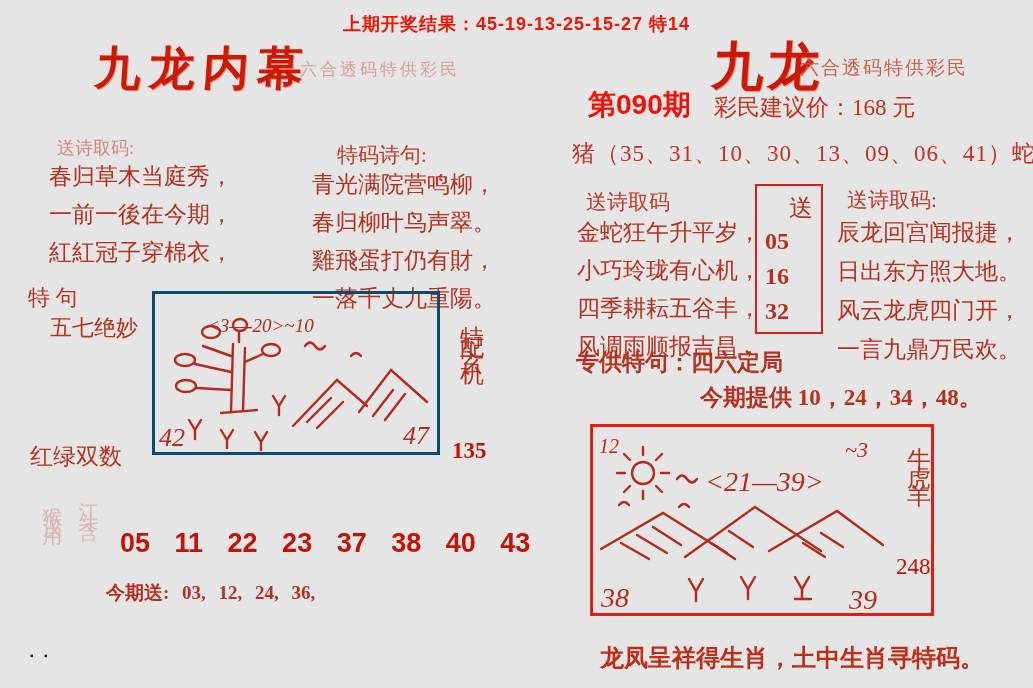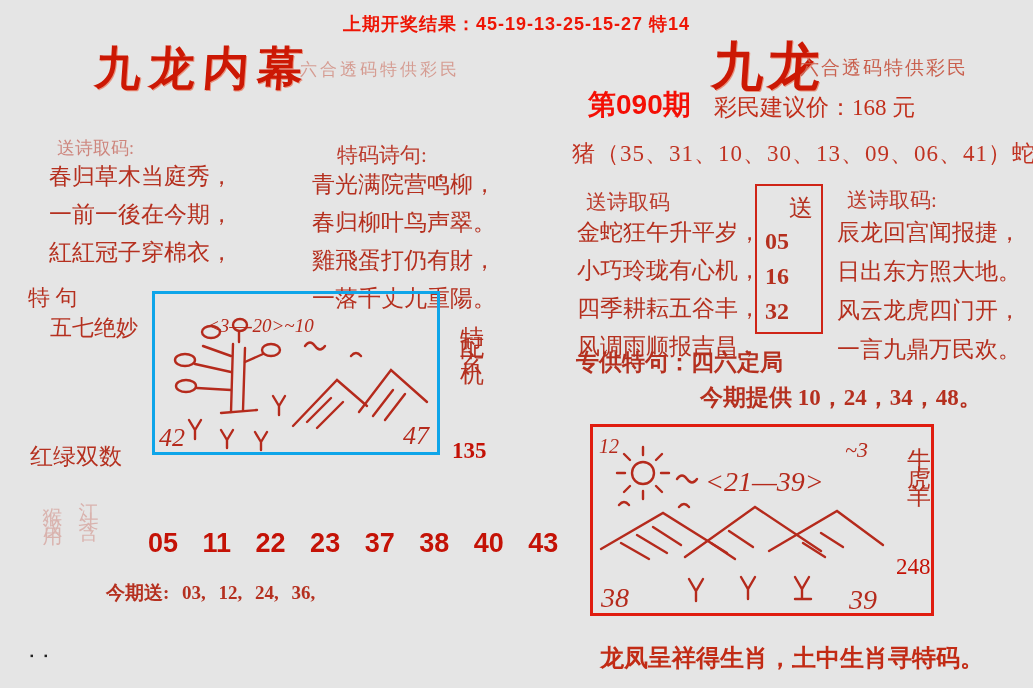--- a/index.html
+++ b/index.html
@@ -7,21 +7,21 @@
   #page { position:relative; width:1033px; height:688px; background:#e5e5e5; overflow:hidden; color:#b53226; }
   .abs { position:absolute; }
   .hdr { width:100%; top:12px; text-align:center; font-size:18px; font-weight:bold; color:#ee1505; letter-spacing:1px; font-family:"Liberation Sans","DejaVu Sans",sans-serif; }
   .big-title { font-weight:bold; color:#cc1804; transform:skewX(-4deg); text-shadow:1px 1px 0 #e8937f; }
   .subtitle { color:#c9614f; }
   .faded { opacity:.55; }
   .poem-h { font-size:20px; color:#bb392a; }
   .poem { font-size:23px; line-height:38px; color:#b5301f; white-space:nowrap;margin-left:7px; }
   .label { font-size:22px; color:#b5301f; white-space:nowrap; }
   .vtext { writing-mode:vertical-rl; text-orientation:upright; font-size:23px; color:#b5301f; }
-  .sketchbox { border:3px solid #0ea5e9; background:transparent; }
+  .sketchbox { border:3px solid #0c4a6e; background:transparent; }
   .numrow { font-size:27px; font-weight:bold; color:#c41206; word-spacing:17px; white-space:nowrap; font-family:"Liberation Sans","DejaVu Sans",sans-serif; }
   .issue { font-size:28px; font-weight:bold; color:#f40f05; font-family:"Liberation Sans","DejaVu Sans",sans-serif; }
   .price { font-size:23px; font-weight:normal; color:#c2301c; }
   .zodiacline { font-size:23px; color:#c03322; white-space:nowrap; letter-spacing:1px; }
   .giftbox { border:2.5px solid #cf2417; }
   .giftbox .glabel { text-align:right; padding:6px 8px 0 0; font-size:24px; color:#b5301f; }
   .giftbox .gnum { padding-left:8px; font-size:24px; line-height:35px; color:#b5301f; font-weight:bold; }
   .footer-line { font-size:24px; color:#c22b15; font-weight:bold; white-space:nowrap; }
   .wm { opacity:.35; color:#c4574a; letter-spacing:10px; font-size:20px; }
   svg text { font-family:"Liberation Serif","DejaVu Serif",serif; font-style:italic; fill:#b52a1c; }
@@ -96,21 +96,21 @@
   </div>
 
   <div class="abs vtext" style="left:456px; top:306px; height:140px; font-size:24px; letter-spacing:12px;">特配玄机</div>
   <div class="abs" style="left:452px; top:438px; font-size:23px; color:#c41206; font-weight:bold;">135</div>
 
   <div class="abs label" style="left:30px; top:441px; font-size:23px;">红绿双数</div>
 
   <div class="abs vtext wm" style="left:40px; top:492px; height:110px;">猴汉用</div>
   <div class="abs vtext wm" style="left:76px; top:486px; height:110px;">江斗含</div>
 
-  <div class="abs numrow" style="left:148px; top:528px;text-align:right;">05 11 22 23 37 38 40 43</div>
+  <div class="abs numrow" style="left:120px; top:528px;text-align:right;">05 11 22 23 37 38 40 43</div>
   <div class="abs label" style="left:106px; top:580px; font-size:19px; font-weight:bold; word-spacing:8px;">今期送: 03, 12, 24, 36,</div>
 
   <div class="abs dots" style="left:30px; top:650px;">▪ ▪</div>
 
   <div class="abs big-title" style="left:712px; top:32px; font-size:52px; letter-spacing:4px;">九龙</div>
   <div class="abs subtitle" style="left:800px; top:55px; font-size:19px; letter-spacing:2px;">六合透码特供彩民</div>
 
   <div class="abs issue" style="left:588px; top:86px;">第090期</div>
   <div class="abs price" style="left:714px; top:92px;">彩民建议价：168 元</div>
 

